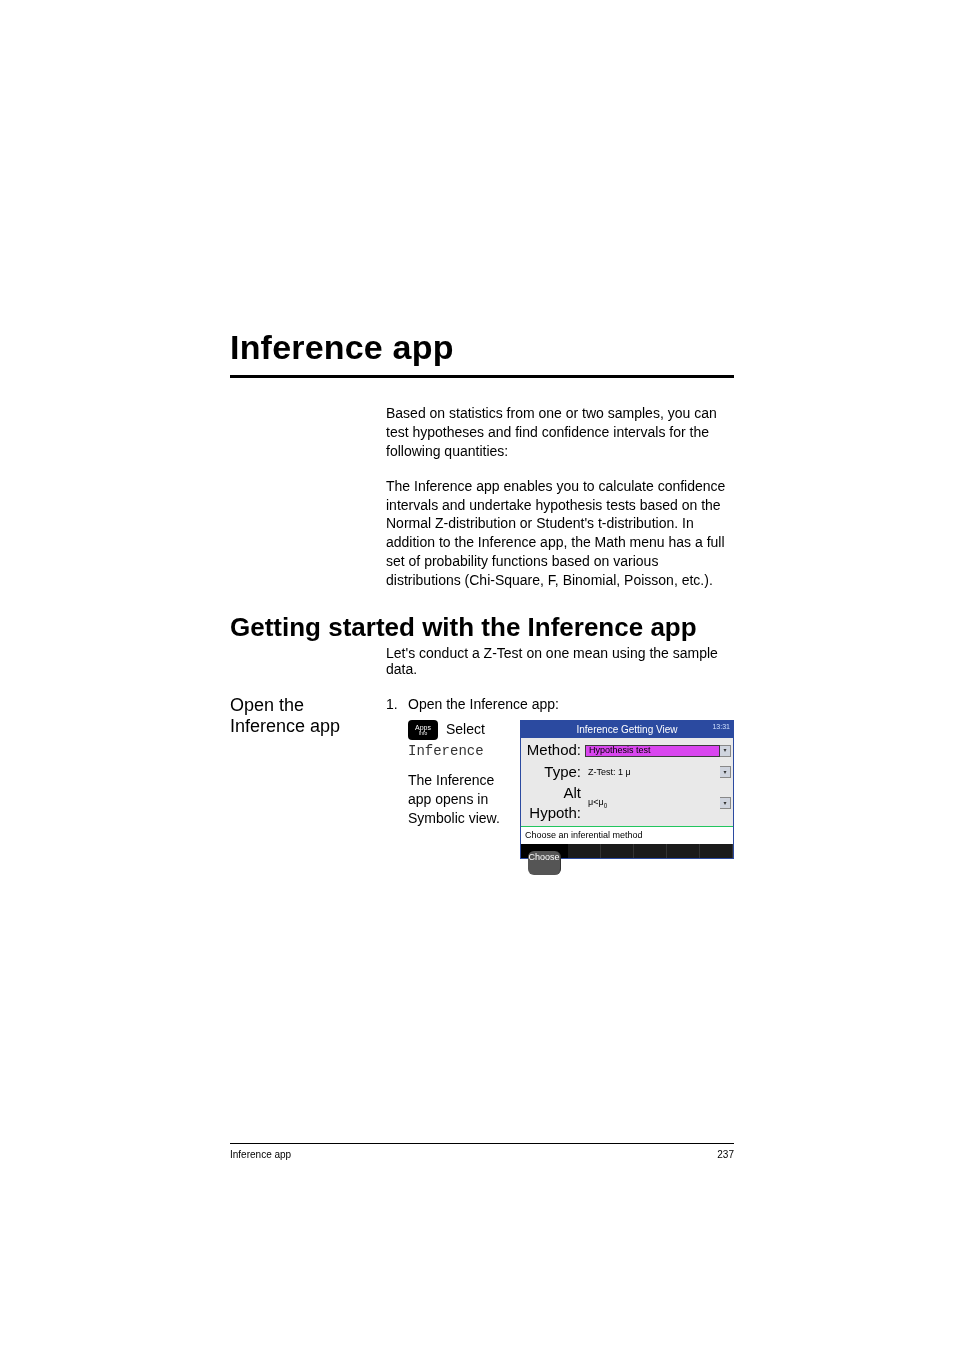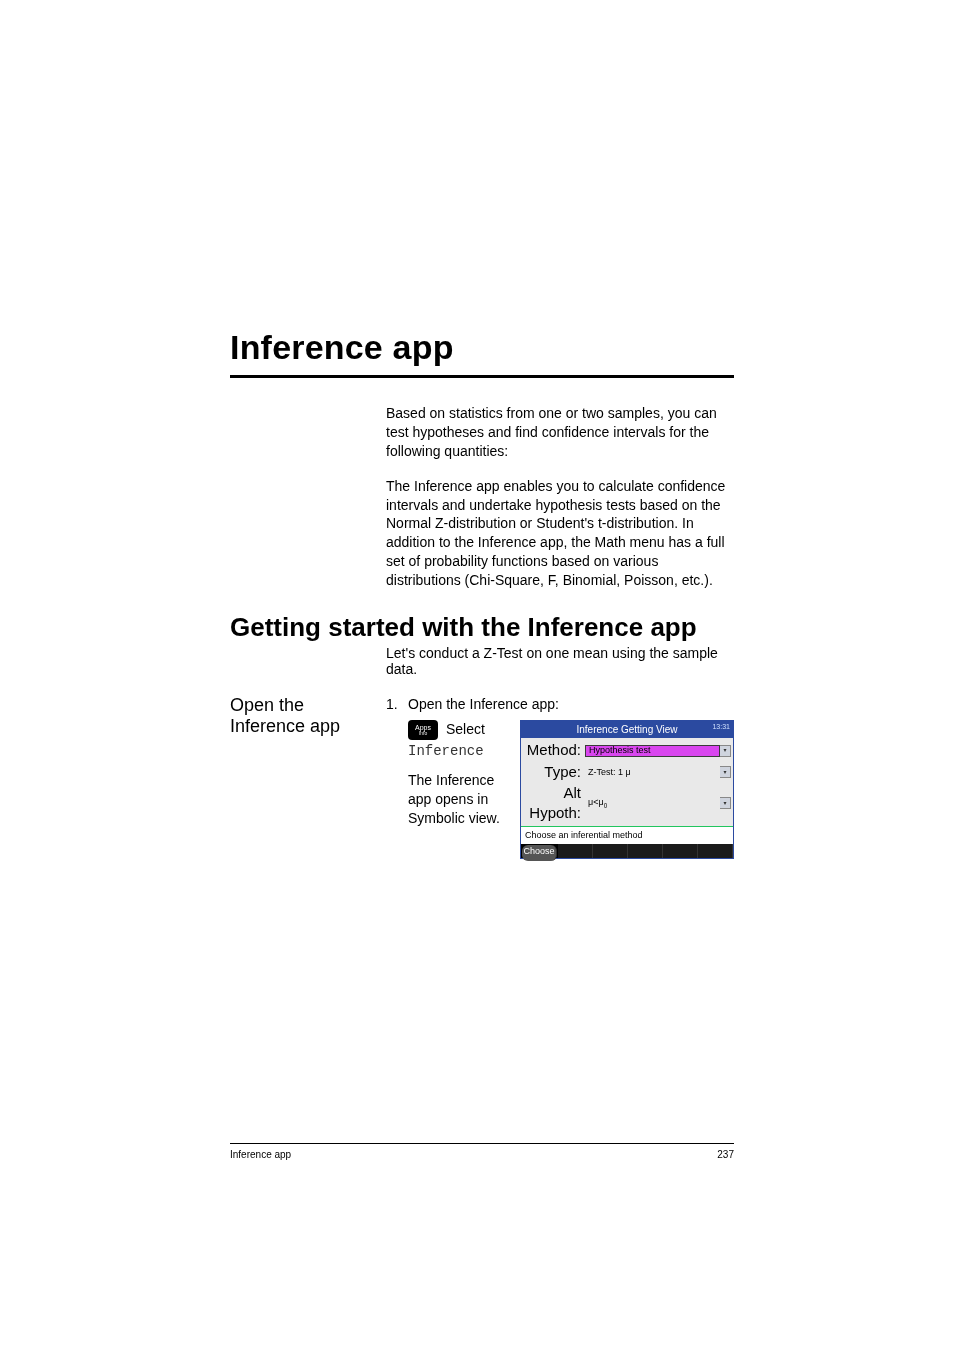--- a/index.html
+++ b/index.html
@@ -224,23 +224,23 @@
     border-right: 1px solid #333;
     color: #fff;
     font-size: 9px;
     text-align: center;
     line-height: 14px;
     background: #1a1a1a;
   }
   .calc-softkeys .sk.pill {
     background: #555;
     border-radius: 6px;
-    margin: 1px;
+    margin: 7px;
     line-height: 12px;
-    height: 16px;
+    height: 24px;
   }
   .footer {
     position: absolute;
     left: 230px;
     right: 220px;
     bottom: 190px;
     display: flex;
     justify-content: space-between;
     font-size: 10px;
     color: #000;

